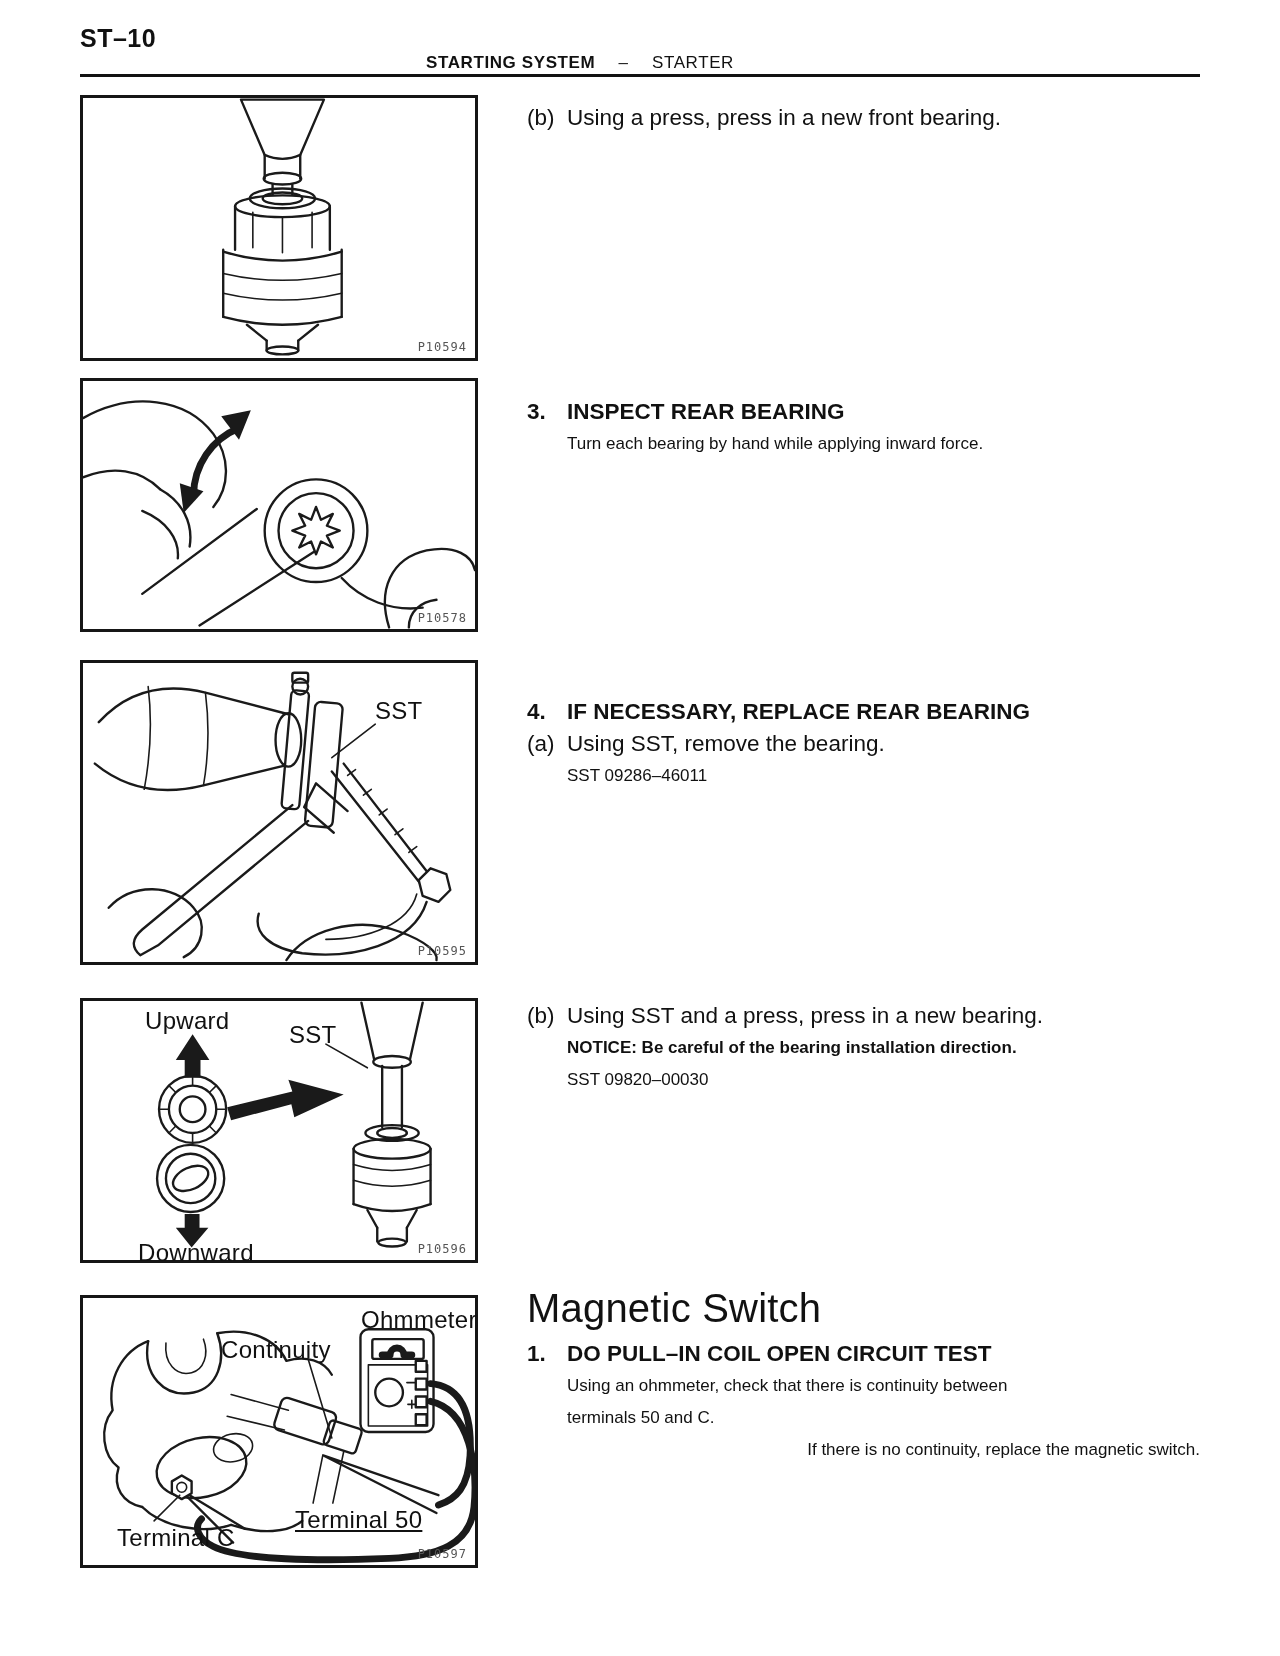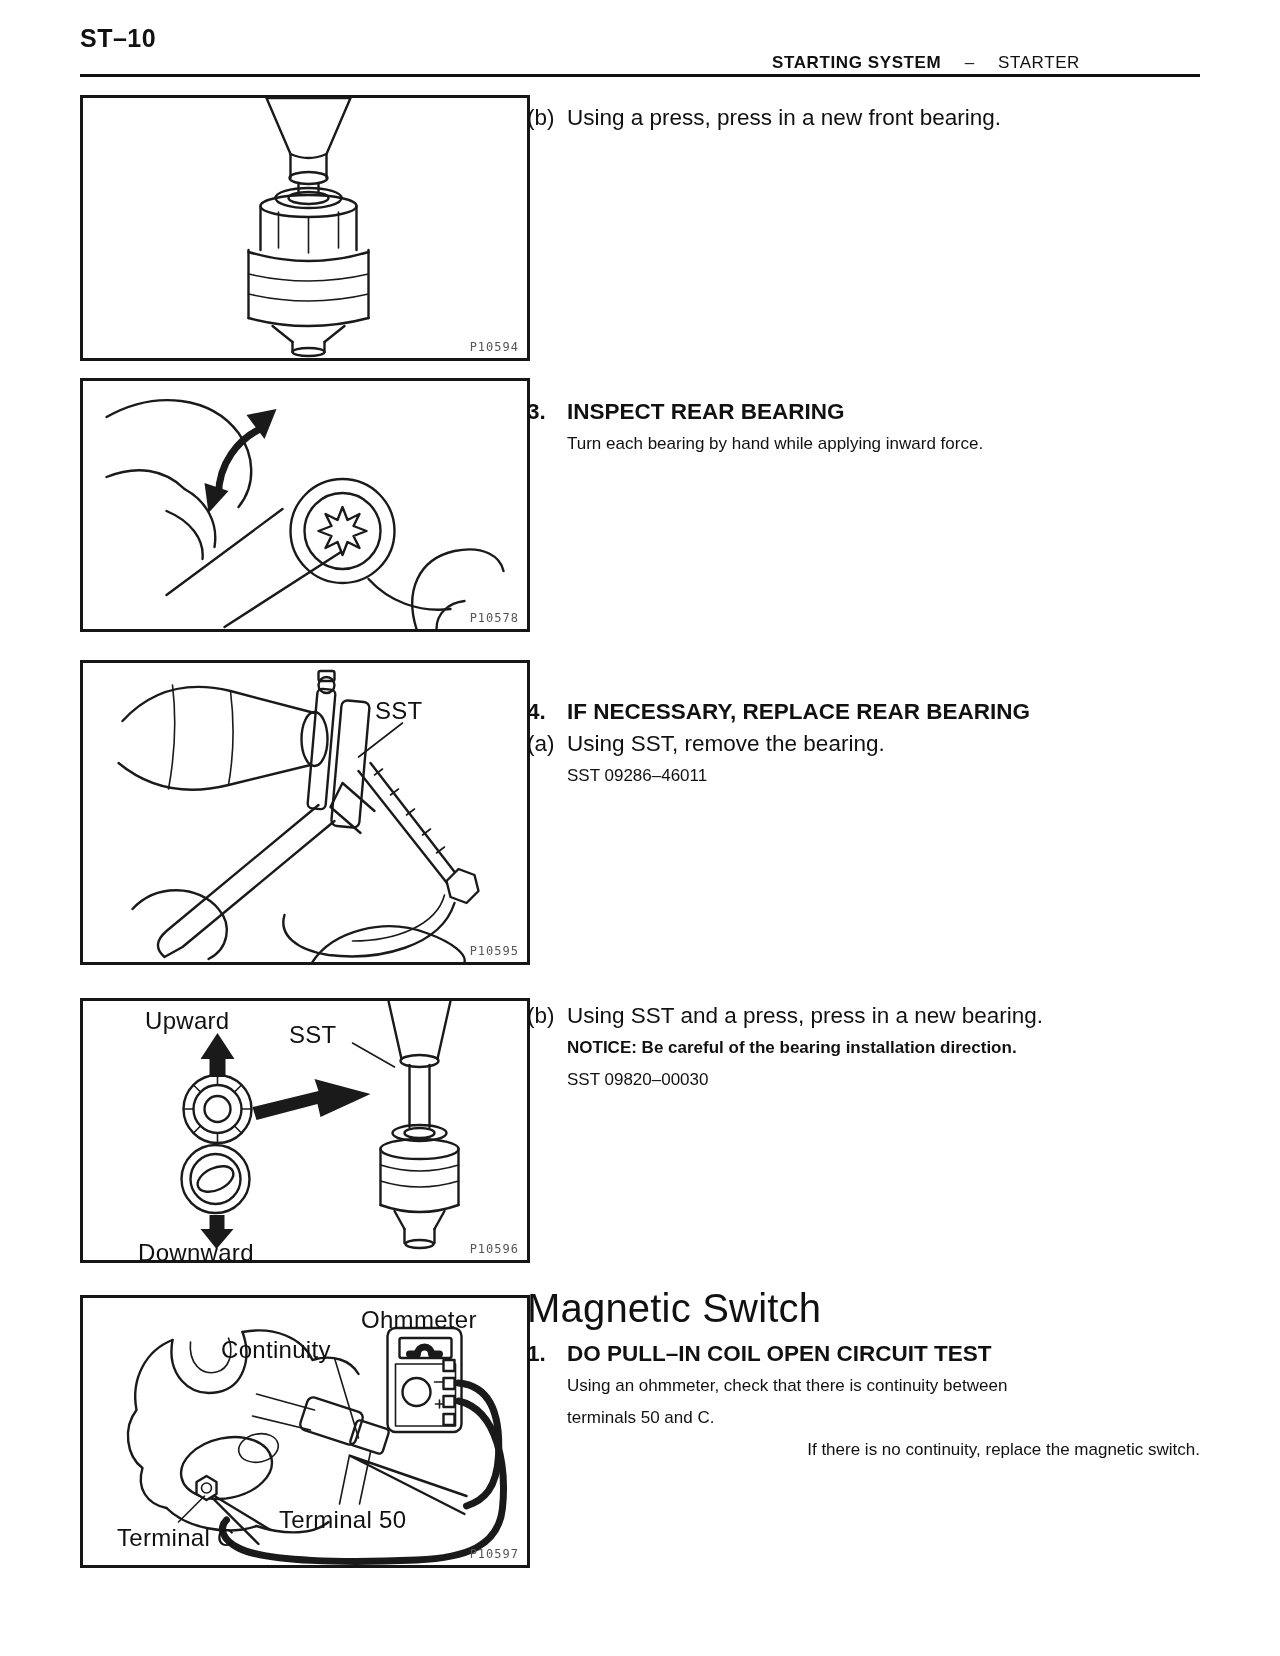--- a/index.html
+++ b/index.html
@@ -1,27 +1,27 @@
 <!DOCTYPE html>
 <html><head>
 <meta charset="utf-8">
 <style>
   html,body{margin:0;padding:0;background:#e8e8e8;}
   .page{position:relative;width:1280px;height:1656px;background:#ffffff;
         font-family:"Liberation Sans",sans-serif;color:#111;overflow:hidden;}
 
   
   .page-code{position:absolute;left:80px;top:24px;font-size:25px;font-weight:bold;letter-spacing:.5px;}
-  .running-head{position:absolute;left:0;top:53px;width:1080px;text-align:right;font-size:17px;letter-spacing:.6px;}
+  .running-head{position:absolute;left:0;top:53px;width:1080px;text-align:center;font-size:17px;letter-spacing:.6px;padding-left:40px;}
   .running-head .sec{font-weight:bold;}
   .running-head .sep{margin:0 18px;color:#222;}
   .rule{position:absolute;left:80px;top:74px;width:1120px;height:3px;background:#111;}
 
   
-  .fig{position:absolute;left:80px;width:450px;border:3px solid #161616;box-sizing:border-box;background:#fff;}
+  .fig{position:absolute;left:80px;width:398px;border:3px solid #161616;box-sizing:border-box;background:#fff;}
   .fig svg{position:absolute;inset:0;width:100%;height:100%;}
   .fig svg *{stroke:#1a1a1a;stroke-width:2.4;fill:none;stroke-linecap:round;stroke-linejoin:round;}
   .fig svg .f{fill:#1a1a1a;stroke:none;}
   .fig svg .w{fill:#ffffff;stroke:#1a1a1a;}
   .fig svg .thick{stroke-width:7;}
   .fig svg .thin{stroke-width:1.6;}
   .fig-label{position:absolute;font-size:24px;letter-spacing:.3px;color:#111;white-space:nowrap;}
   .fig-code{position:absolute;right:8px;bottom:4px;font-size:12px;letter-spacing:1px;color:#555;
             font-family:"DejaVu Sans Mono",monospace;}
 
@@ -171,21 +171,21 @@
       <ellipse class="thin" cx="152" cy="150" rx="20" ry="14" transform="rotate(-12 152 150)"></ellipse>
       <polygon class="w" points="100,178 110,184 110,196 100,202 90,196 90,184"></polygon>
       <circle class="thin" cx="100" cy="190" r="5"></circle>
       <path d="M60,210 C80,230 120,238 150,228 C180,238 208,236 222,224"></path>
       <path class="thin" d="M228,60 L252,140"></path>
       <path class="thin" d="M233,206 L243,157 M253,206 L264,154"></path>
       <path class="thin" d="M72,224 L98,198"></path>
     </svg>
     <div class="fig-label" style="left:278px;top:8px;">Ohmmeter</div>
     <div class="fig-label" style="left:138px;top:38px;">Continuity</div>
-    <div class="fig-label" style="left:196px;top:208px;">Terminal 50</div>
+    <div class="fig-label" style="left:212px;top:208px;text-decoration:underline;">Terminal 50</div>
     <div class="fig-label" style="left:34px;top:226px;">Terminal C</div>
     <div class="fig-code">P10597</div>
   </div>
 
   <div class="row" style="top:102px;">
     <span class="marker">(b)</span>
     <span class="body">Using a press, press in a new front bearing.</span>
   </div>
 
   <div class="row" style="top:396px;">

